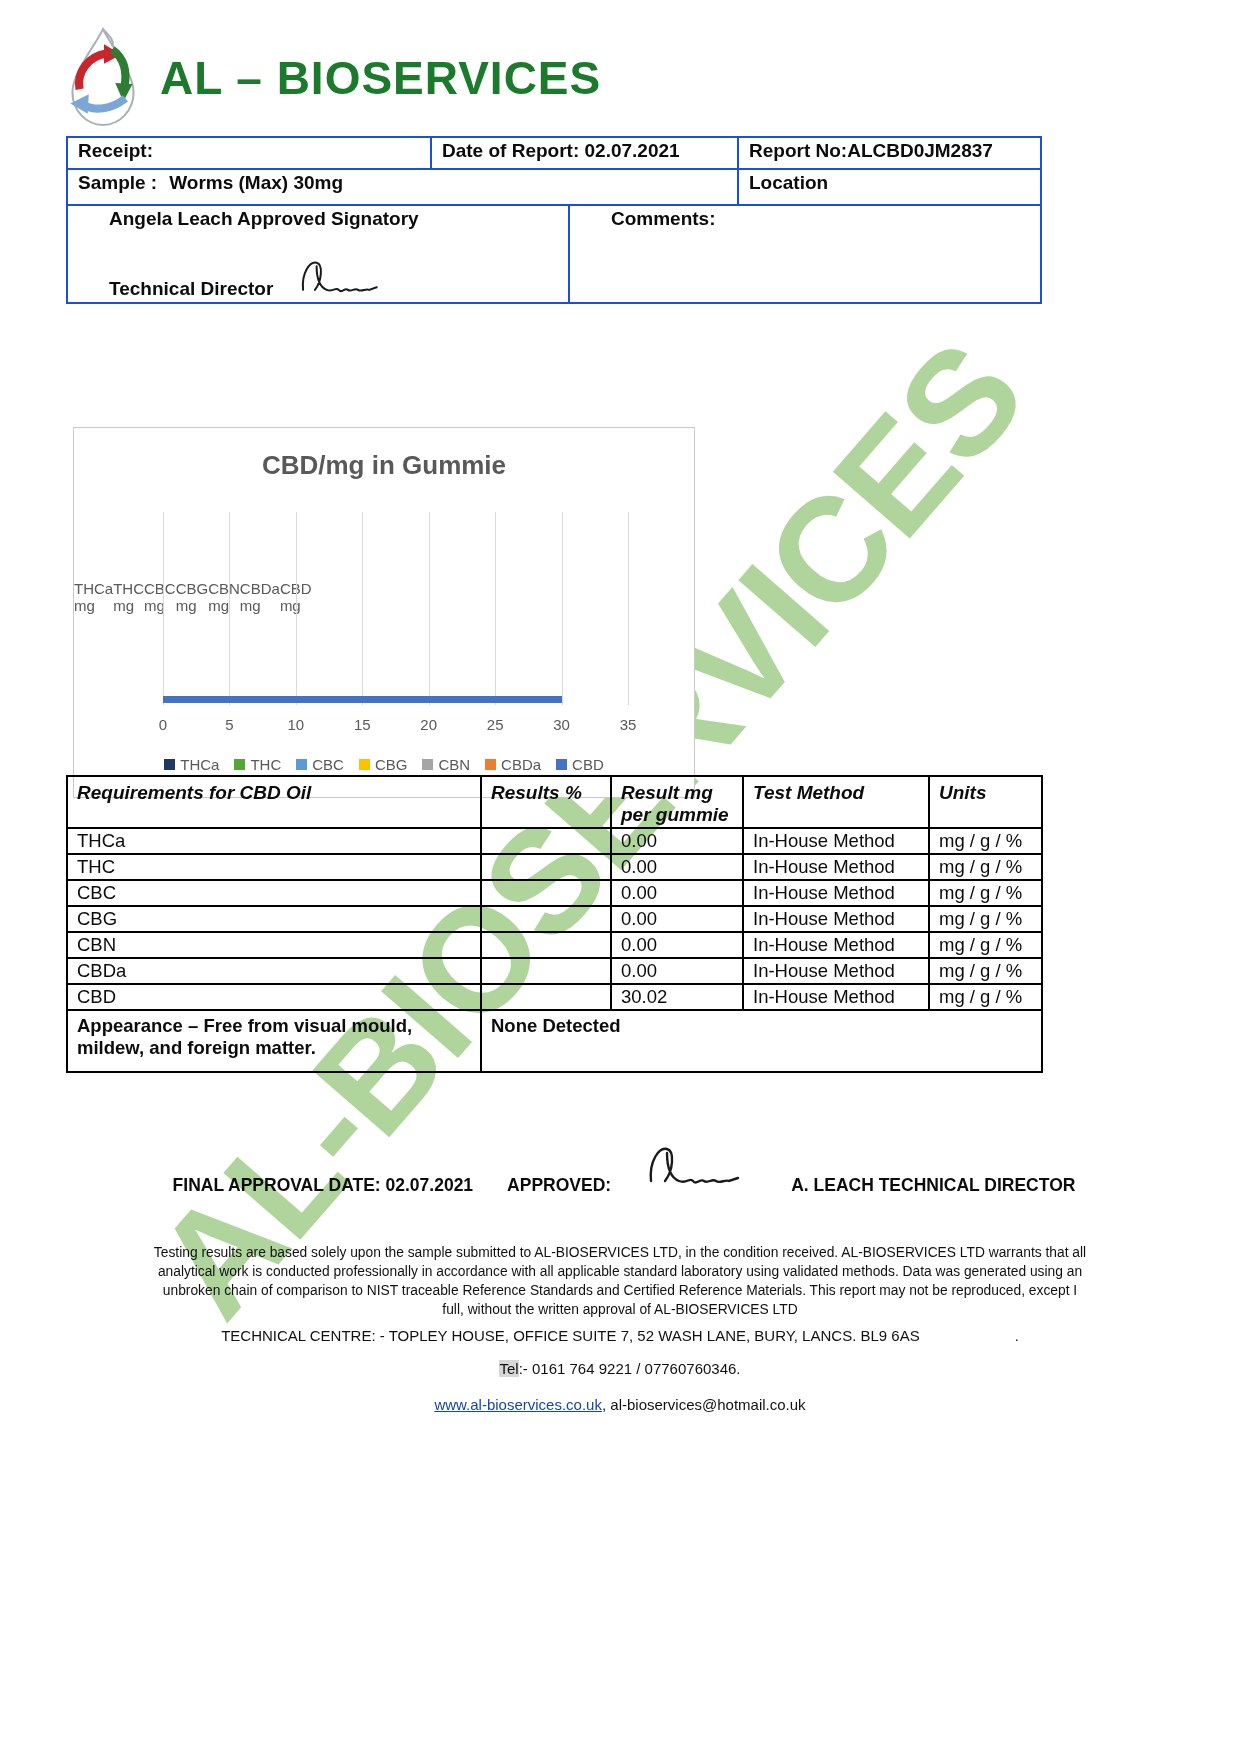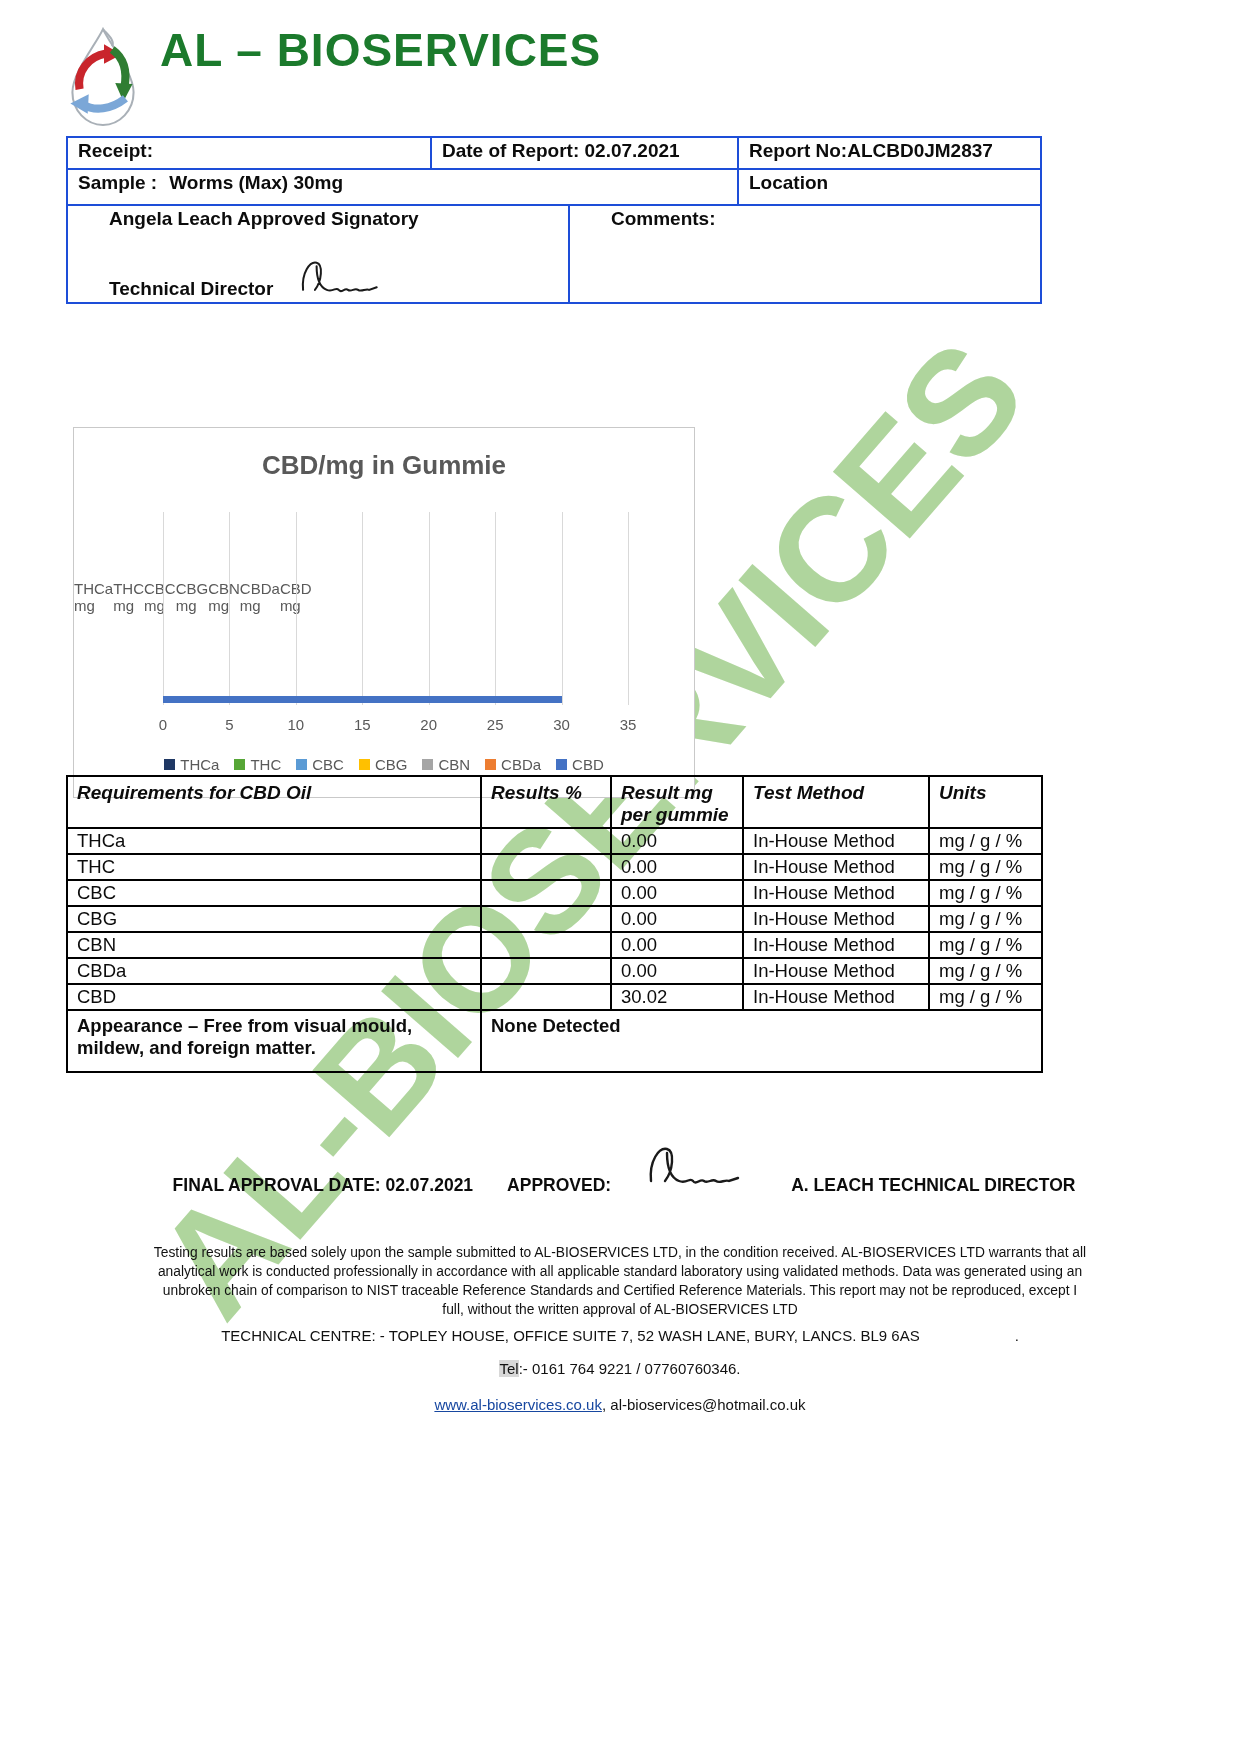--- a/index.html
+++ b/index.html
@@ -9,21 +9,21 @@
   
   .watermark {
     position:absolute; left:-20px; top:755px; width:1200px; z-index:0;
     text-align:center; font-size:148px; font-weight:bold; letter-spacing:-2px;
     color:#9ccb85; opacity:.8; transform:rotate(-49deg); white-space:nowrap;
     pointer-events:none;
   }
   .content { position:relative; z-index:1; width:100%; height:100%; }
 
   
-  .logo-row { position:absolute; left:62px; top:26px; display:flex; gap:16px; }
+  .logo-row { position:absolute; left:62px; top:26px; display:flex; align-items:center; gap:16px; }
   .logo-text .brand-name { font-size:46px; font-weight:bold; color:#1b7a2c; letter-spacing:1px; line-height:1.05; }
   .logo-text .brand-tagline { font-size:31px; font-weight:400; color:#3f9140; line-height:1.1; margin-top:2px; }
 
   
   table { border-collapse:collapse; table-layout:fixed; }
   .info-table { position:absolute; left:66px; top:136px; width:974px; }
   .info-table td { border:2px solid #1d4ed8; padding:2px 10px; font-size:19px; font-weight:600; color:#0c0c0c; vertical-align:top; }
   .info-table tr.r1 td { height:32px; }
   .info-table tr.r2 td { height:86px; }
   .info-table tr.r3 td { height:36px; }

